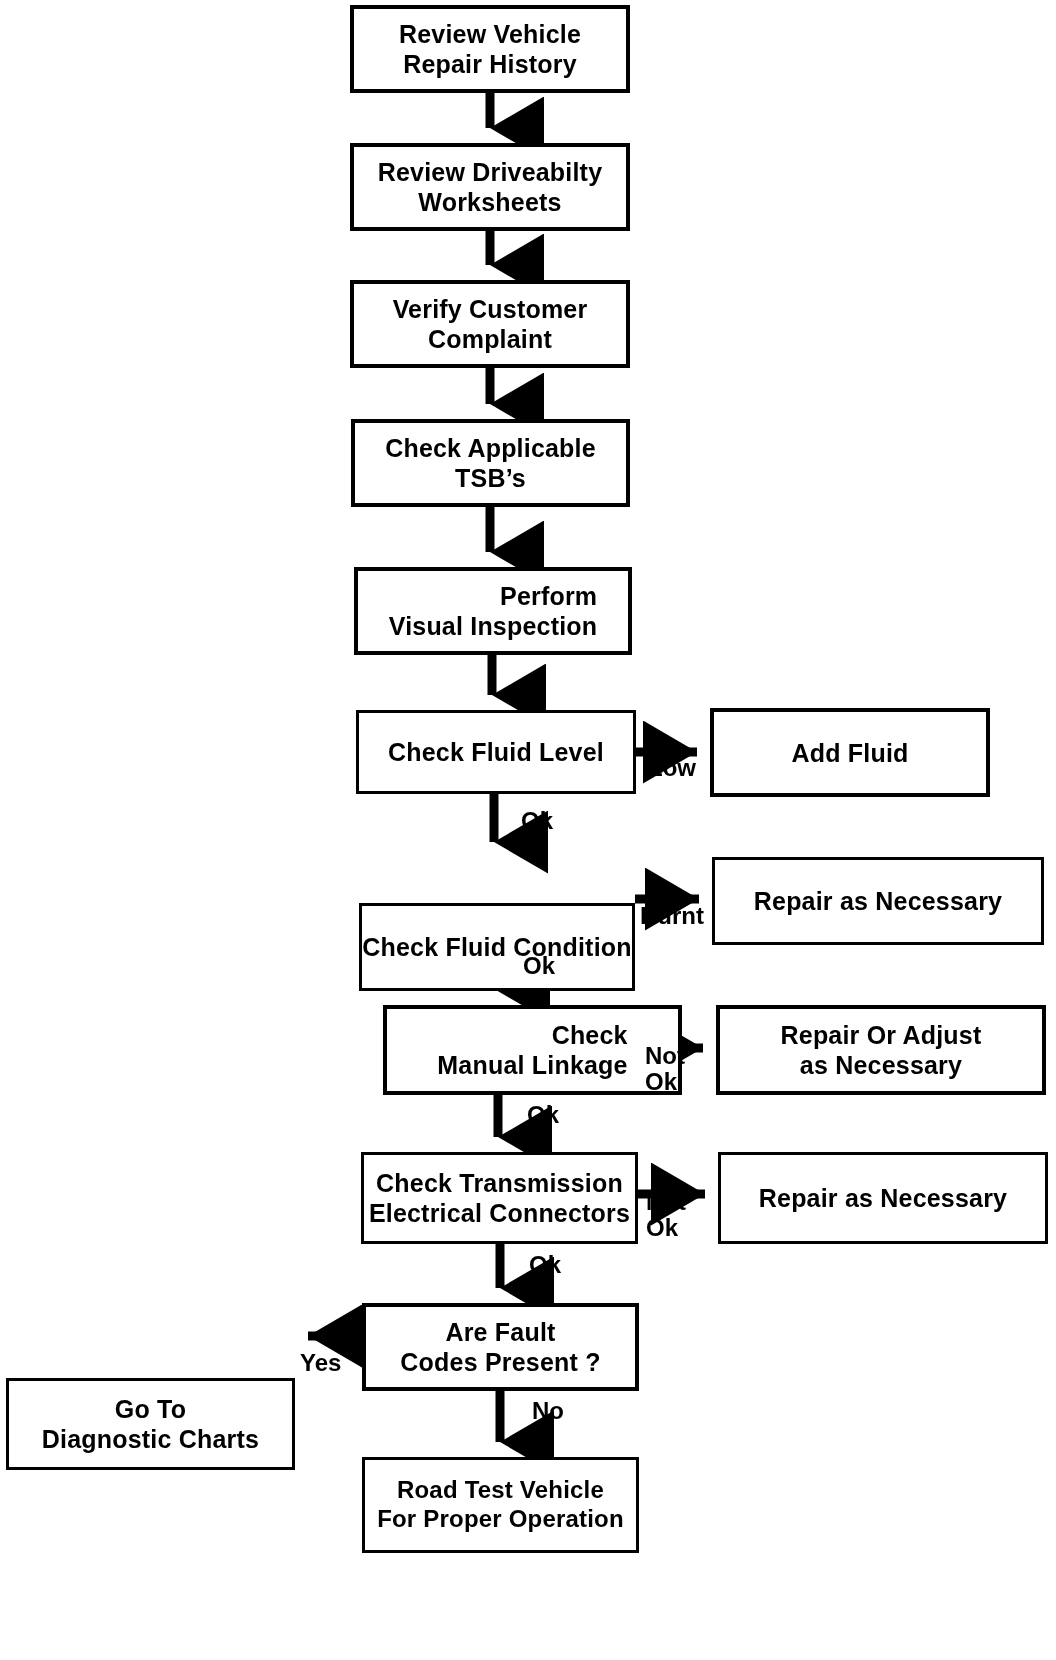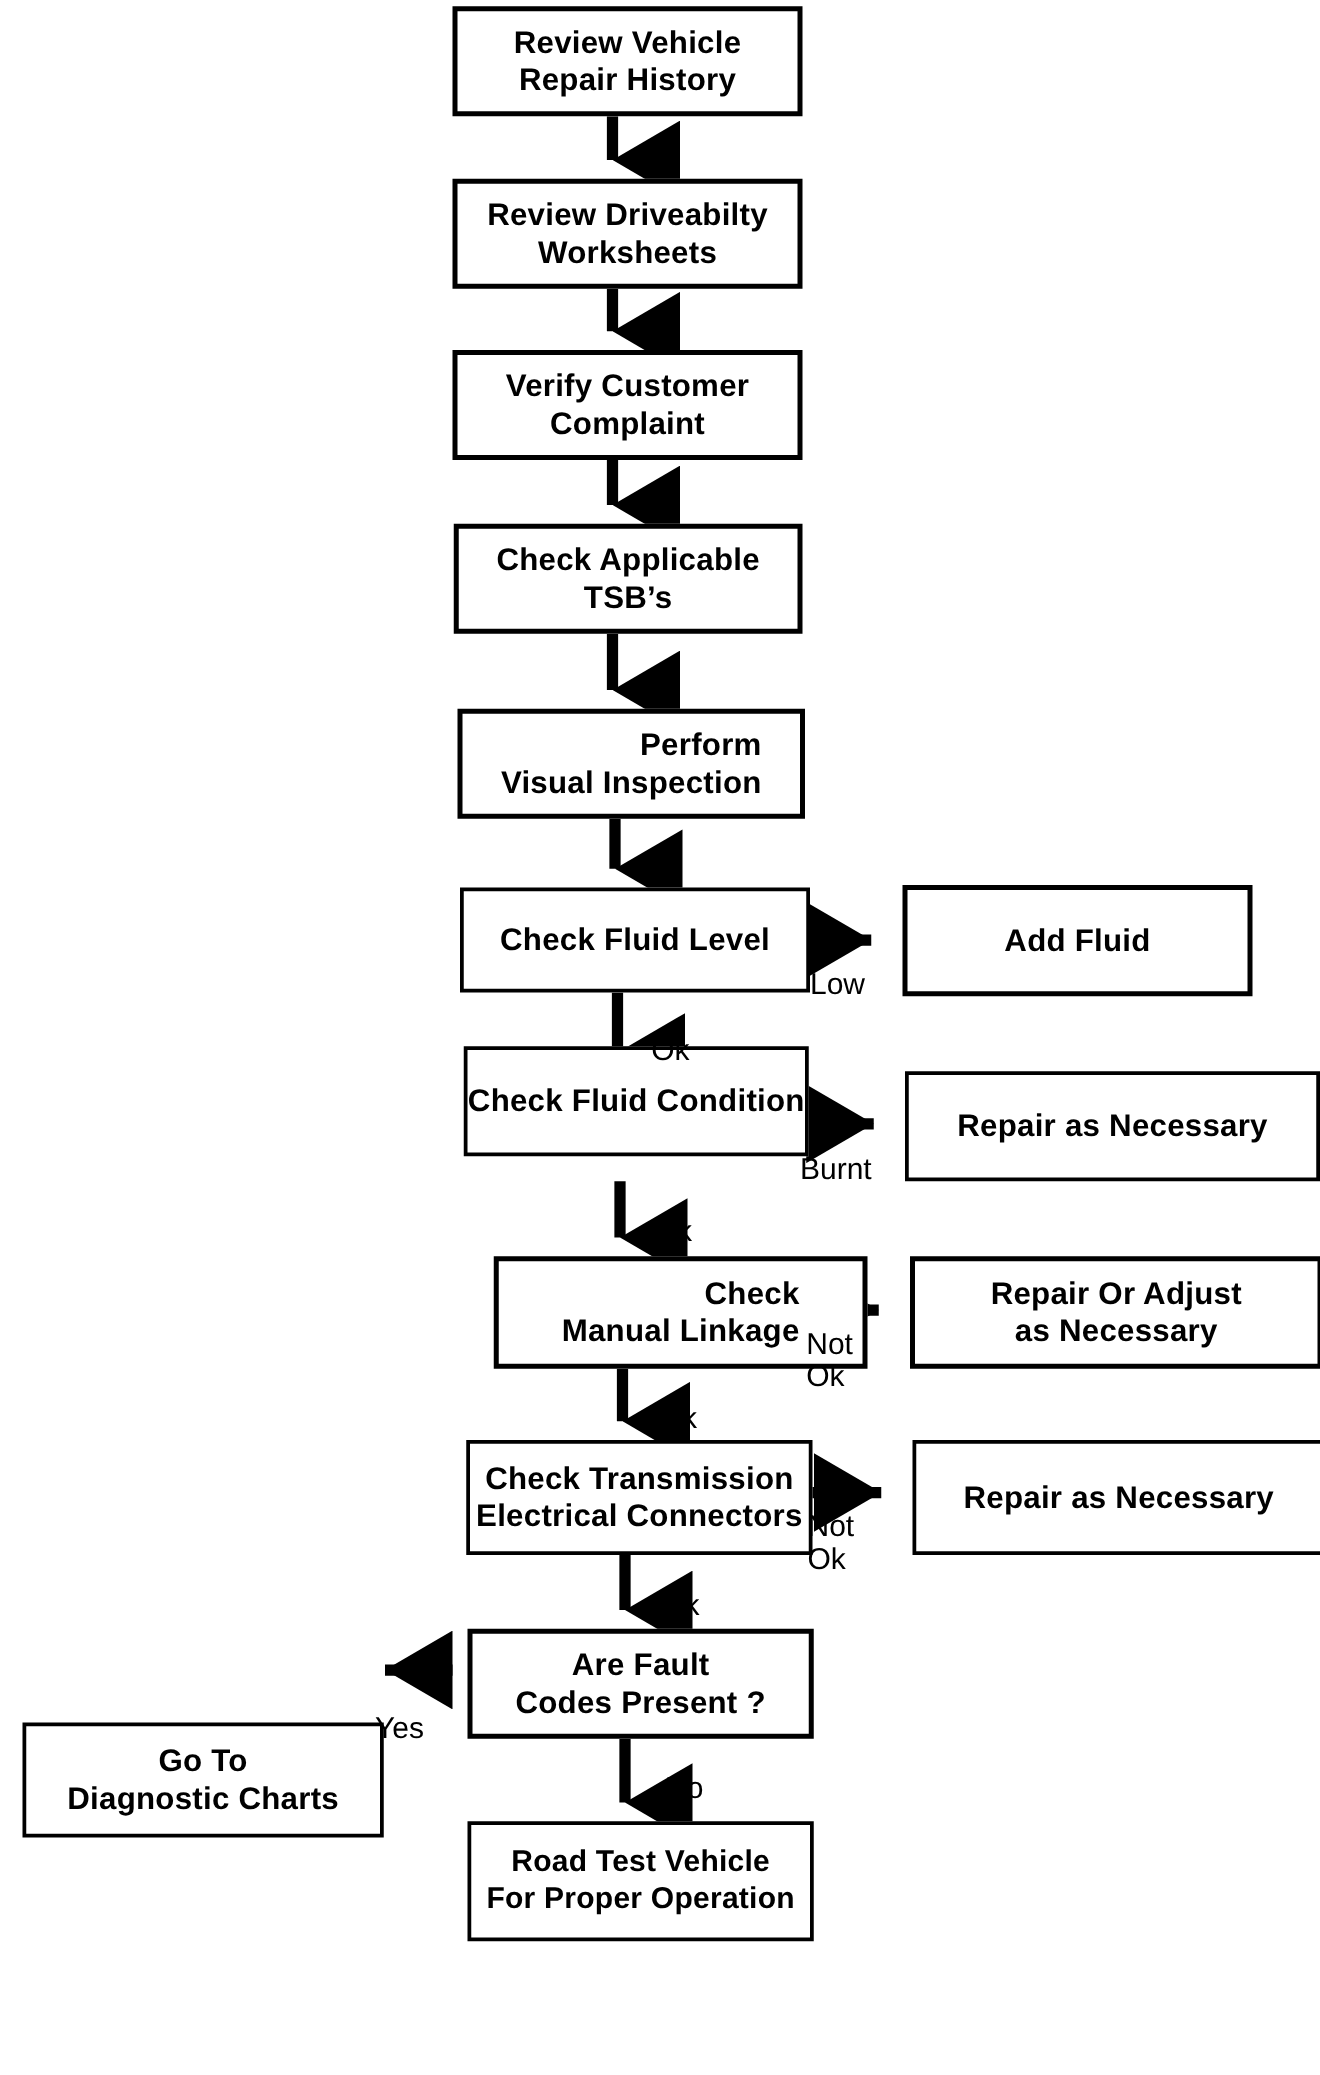--- a/index.html
+++ b/index.html
@@ -23,32 +23,30 @@
     display: flex;
     align-items: center;
     justify-content: center;
     text-align: center;
     color: #000000;
     font-weight: bold;
     font-size: 25px;
     line-height: 1.20;
     letter-spacing: 0.2px;
     white-space: pre-line;
-    margin-left: 12px;
   }
   .node.thin { border-width: 3px; }
   .edge-label {
     position: absolute;
     color: #000000;
-    font-weight: normal;
+    font-weight: bold;
     font-size: 24px;
     line-height: 1.10;
     white-space: pre-line;
     text-align: left;
-    margin-top: 20px;
   }
   .conn {
     position: absolute;
   }
   .conn svg { display: block; overflow: visible; }
 </style>
 </head>
 <body>
 
 <div id="chart">
@@ -102,21 +100,21 @@
   <div class="node" style="left:351px;top:419px;width:279px;height:88px;">Check Applicable
 TSB’s</div>
 
   <div class="node" style="left:354px;top:567px;width:278px;height:88px;text-align:right;">Perform
 Visual Inspection</div>
 
   <div class="node thin" style="left:356px;top:710px;width:280px;height:84px;">Check Fluid Level</div>
 
   <div class="node" style="left:710px;top:708px;width:280px;height:89px;">Add Fluid</div>
 
-  <div class="node thin" style="left:359px;top:837px;width:276px;height:88px;">Check Fluid Condition</div>
+  <div class="node thin" style="left:359px;top:903px;width:276px;height:88px;">Check Fluid Condition</div>
 
   <div class="node thin" style="left:712px;top:857px;width:332px;height:88px;">Repair as Necessary</div>
 
   <div class="node" style="left:383px;top:1005px;width:299px;height:90px;text-align:right;">Check
 Manual Linkage</div>
 
   <div class="node" style="left:716px;top:1005px;width:330px;height:90px;">Repair Or Adjust
 as Necessary</div>
 
   <div class="node thin" style="left:361px;top:1152px;width:277px;height:92px;">Check Transmission

